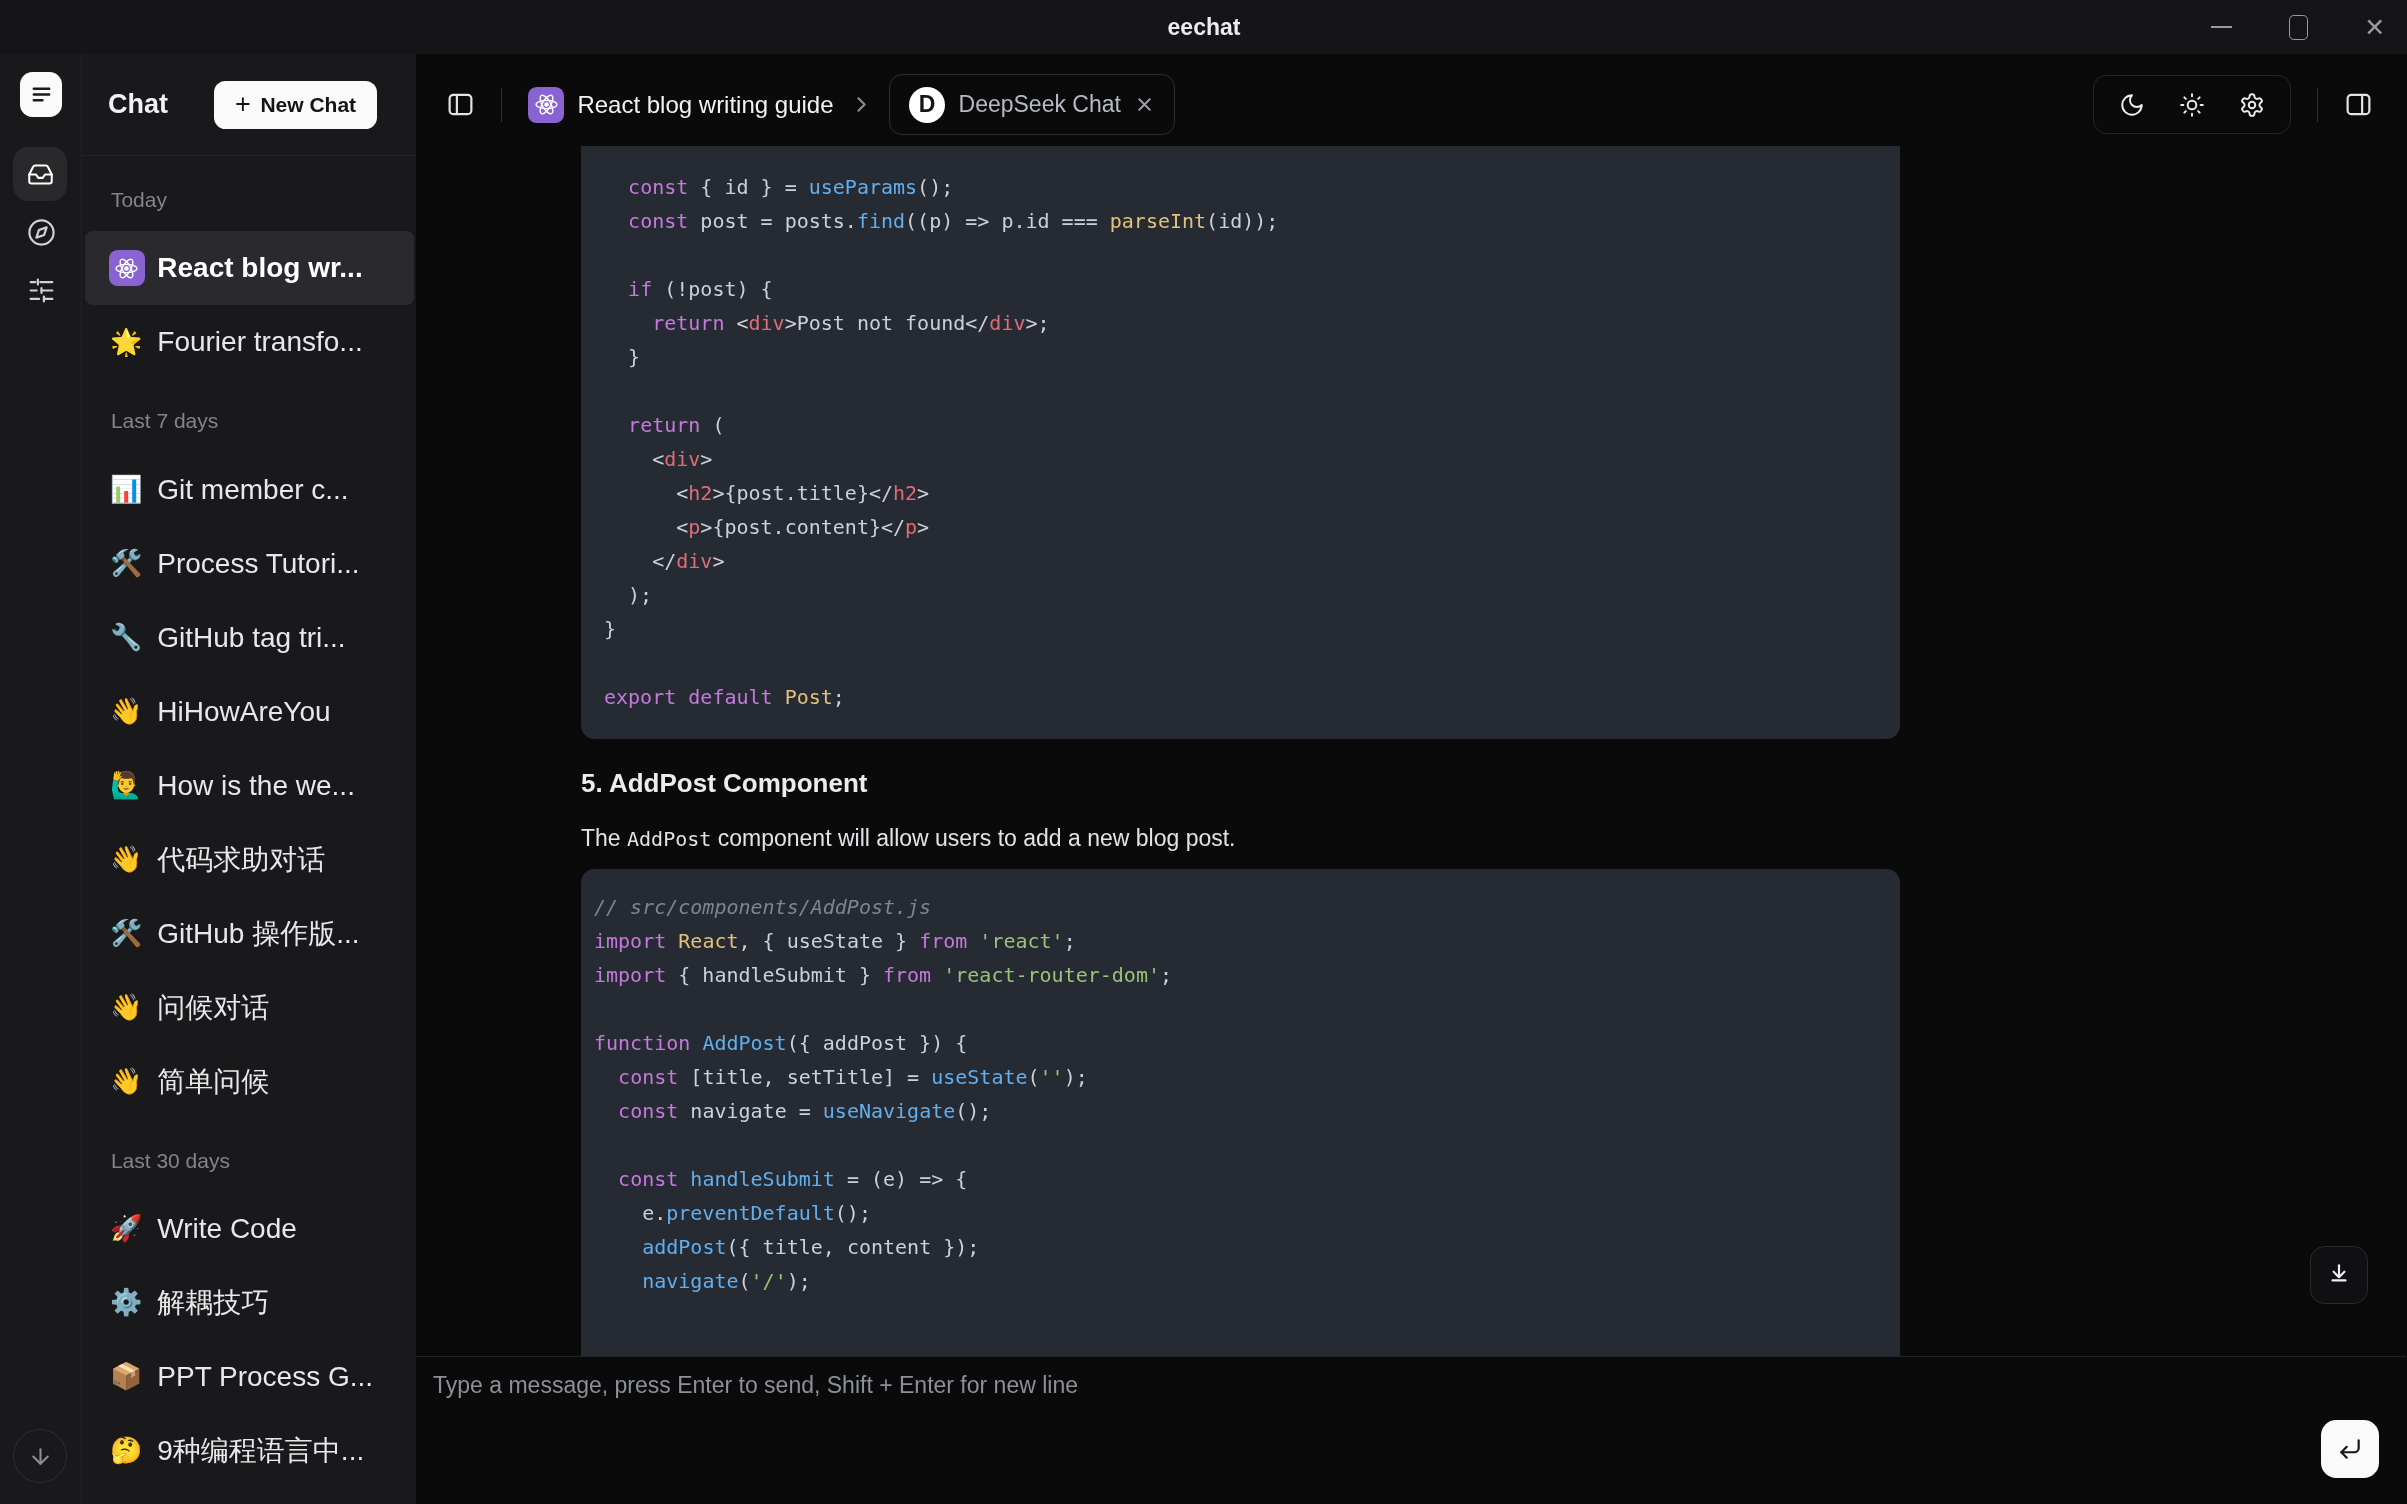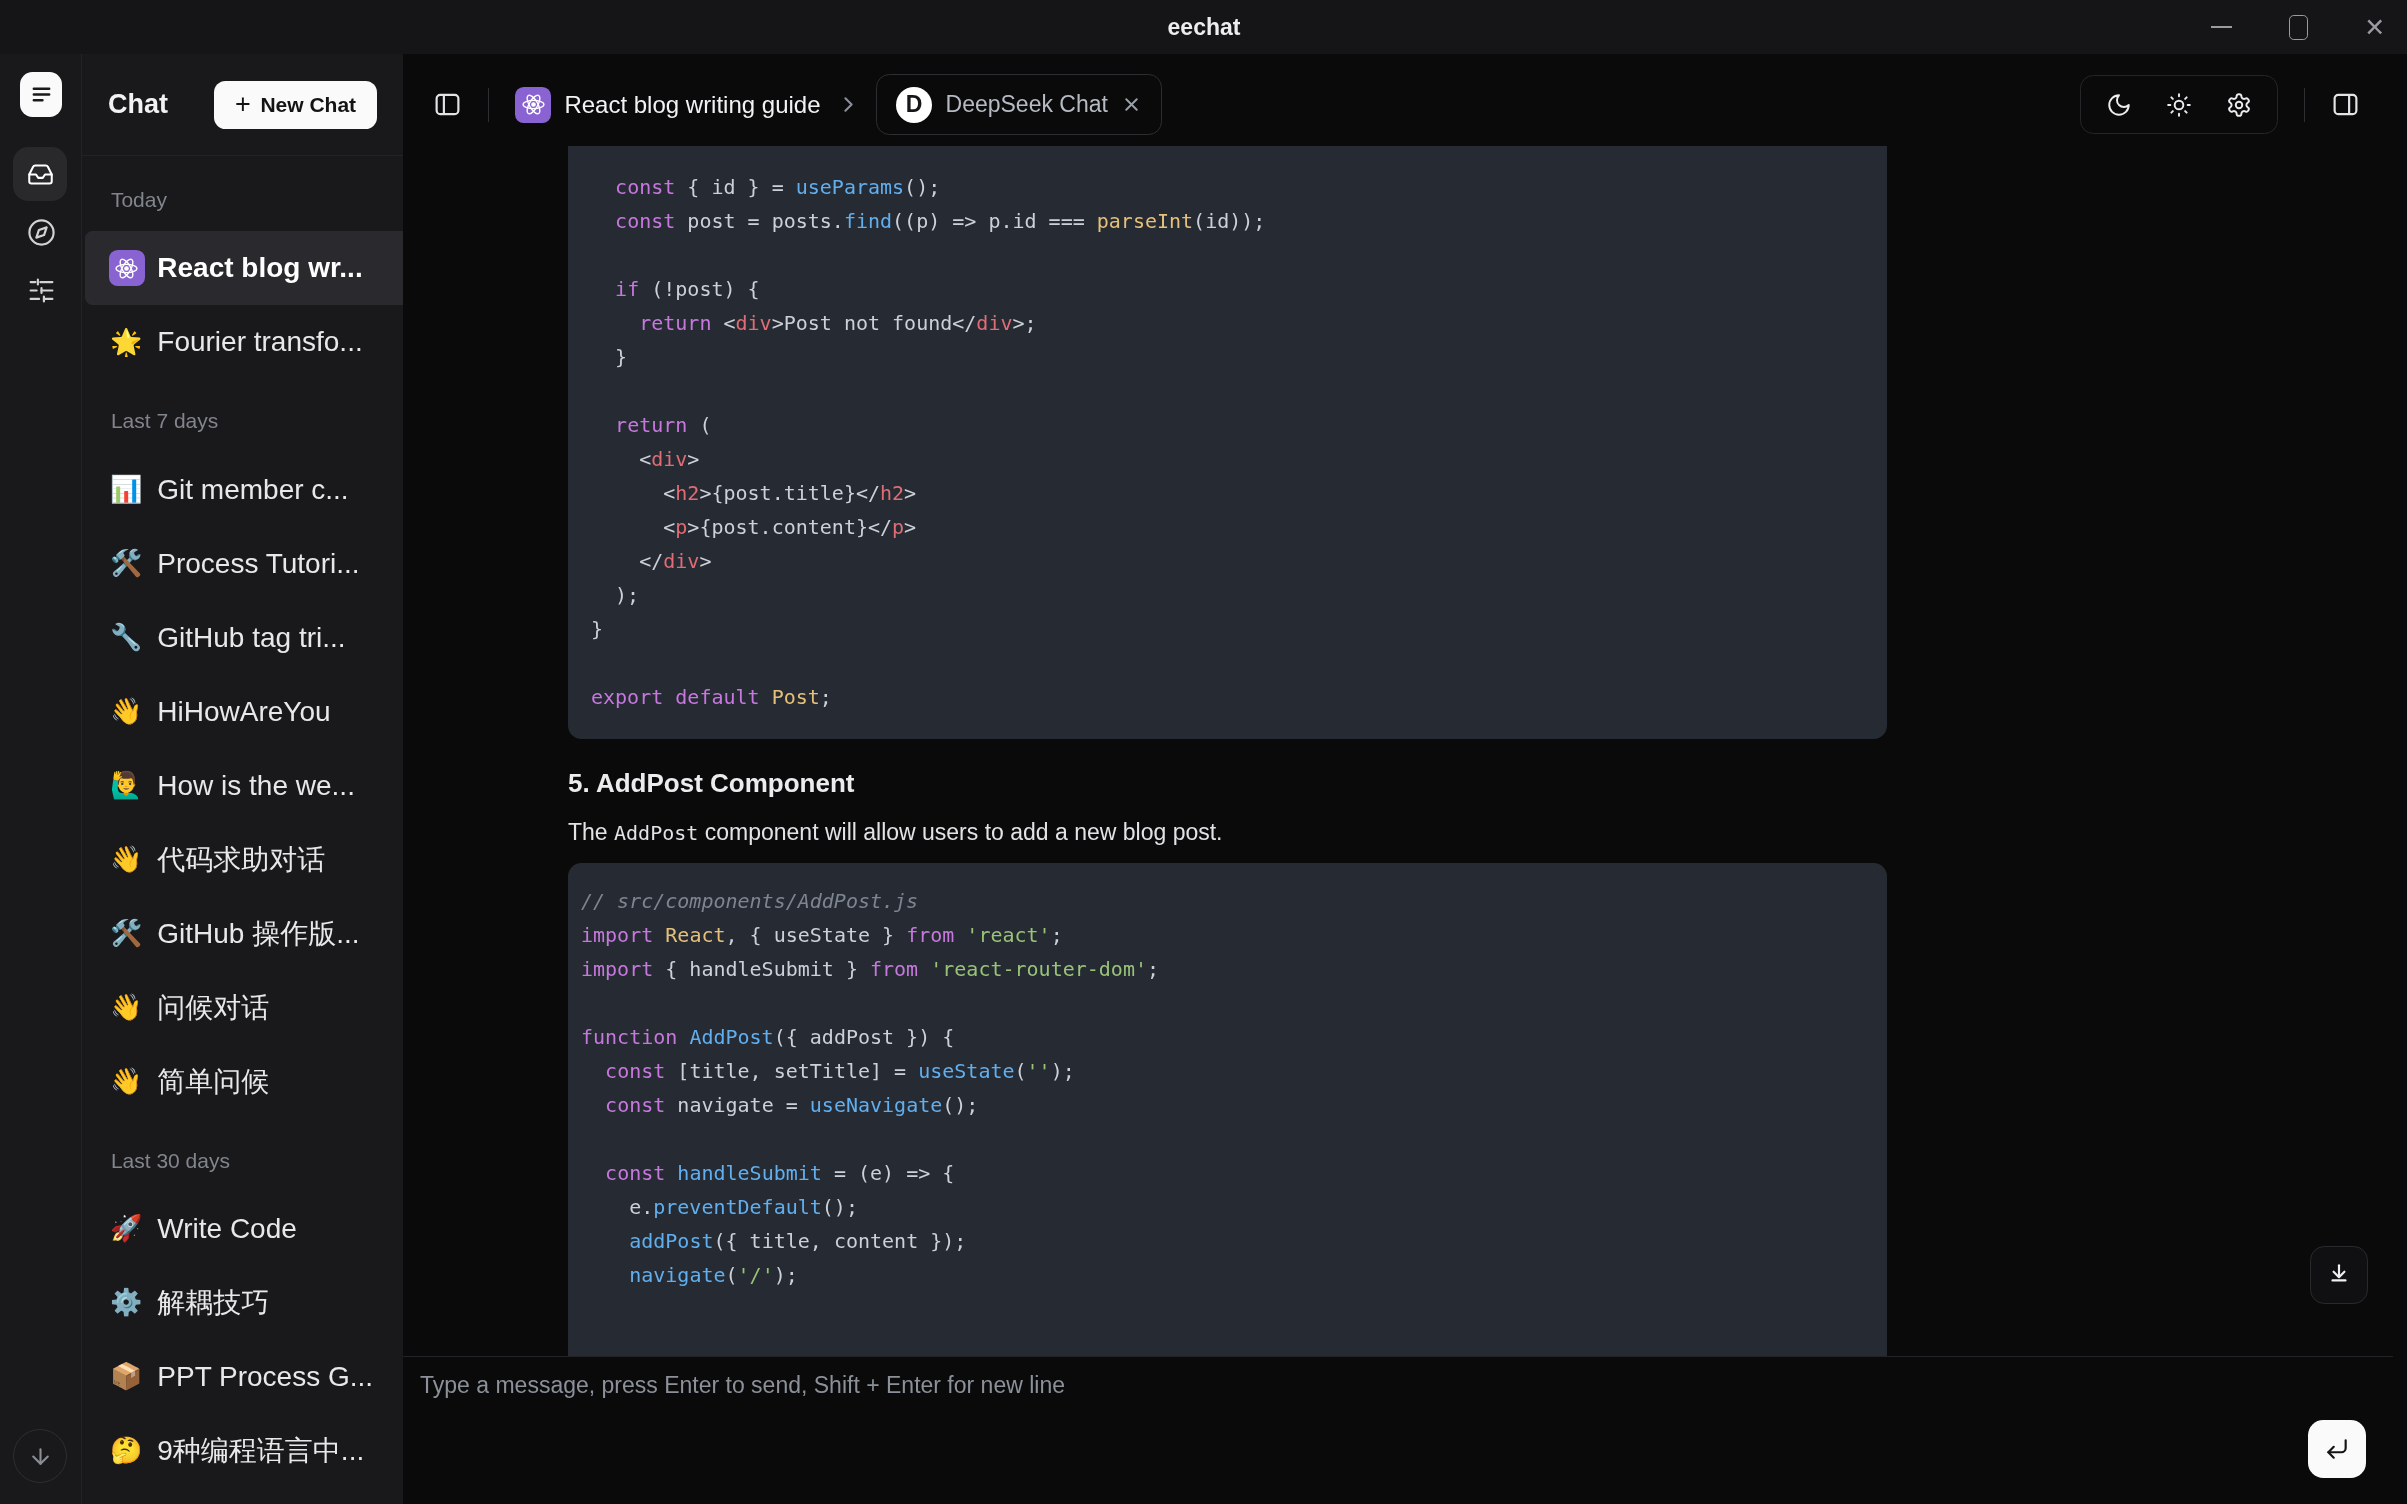--- a/index.html
+++ b/index.html
@@ -43,21 +43,21 @@
   .sec-label:first-child { margin-top:0; }
   .chat-item { height:74px; display:flex; align-items:center; padding-left:24px; border-radius:7.6px; cursor:pointer; }
   .chat-item.selected { background:#2a2a2e; }
   .chat-item.selected .ci-label { font-weight:700; color:#ffffff; }
   .ci-icon { width:36px; height:36px; display:flex; align-items:center; justify-content:center;
     font-size:26px; margin-right:12.4px; flex:none; }
   .react-badge { background:#8a63d2; border-radius:8.6px; color:#fff; }
   .ci-label { font-size:28px; color:#e8e8ea; white-space:nowrap; overflow:hidden; }
 
   
-  .main { position:absolute; left:403px; top:54px; width:1990px; height:1451px; background:#0a0a0b; }
+  .main { position:absolute; left:416px; top:54px; width:1990px; height:1451px; background:#0a0a0b; }
   .main-header { height:92px; padding:9.6px 32.5px 0 29px; display:flex; align-items:center; }
   .mh-ic { width:30px; height:30px; color:#e4e4e7; display:flex; align-items:center; justify-content:center; }
   .mh-sep { width:1px; height:34px; background:#2e2e32; margin:0 26px; }
   .crumb-badge { width:36px; height:36px; background:#8a63d2; border-radius:8.6px; color:#fff;
     display:flex; align-items:center; justify-content:center; margin-right:13.4px; }
   .crumb-title { font-size:24px; font-weight:500; color:#f2f2f4; white-space:nowrap; }
   .crumb-chev { color:#8a8f98; margin:0 15.3px; display:flex; }
   .model-tab { height:61px; border:1px solid #2e2e32; border-radius:13.4px; display:flex; align-items:center;
     padding:0 19px; gap:13.4px; cursor:pointer; }
   .d-circle { width:36px; height:36px; background:#fff; border-radius:50%; color:#16161a;
@@ -74,21 +74,21 @@
   .msg-col { position:absolute; left:165px; top:0; width:1319px; }
   .codeblock { background:#262b33; border-radius:13.4px; padding:21px 23px 25px 23px;
     font-family:"DejaVu Sans Mono", monospace; font-size:20px; line-height:34px; color:#ccd0d8; }
   .codeblock.clip-top { border-top-left-radius:0; border-top-right-radius:0; padding-top:24px; }
   .codeblock.clip-bottom { padding-bottom:76px;padding-left:13px; }
   .cl { white-space:pre; height:34px; }
   .tk-k { color:#c678dd; } .tk-f { color:#61afef; } .tk-s { color:#98c379; }
   .tk-v { color:#e5c07b; } .tk-t { color:#e06c75; } .tk-c { color:#7d8590; font-style:italic; }
   .tk-p { color:#ccd0d8; }
   .md-h3 { margin-top:29px; font-size:26px; font-weight:600; color:#ececef; }
-  .md-p { margin-top:20px; font-size:23px; color:#e2e3e6; }
+  .md-p { margin-top:26px; font-size:23px; color:#e2e3e6; }
   .md-p .inline-code { font-family:"DejaVu Sans Mono", monospace; font-size:20px; }
   .code2-wrap { margin-top:17px; }
 
   .scroll-btn { position:absolute; left:2310px; top:1246px; width:58px; height:58px; background:#101012;
     border:1px solid #2a2a2e; border-radius:14.3px; display:flex; align-items:center; justify-content:center;
     color:#f0f0f2; cursor:pointer; }
 
   
   .composer { position:absolute; left:0; top:1302px; width:1990px; height:149px;
     border-top:1px solid #232327; background:#0a0a0b; }

